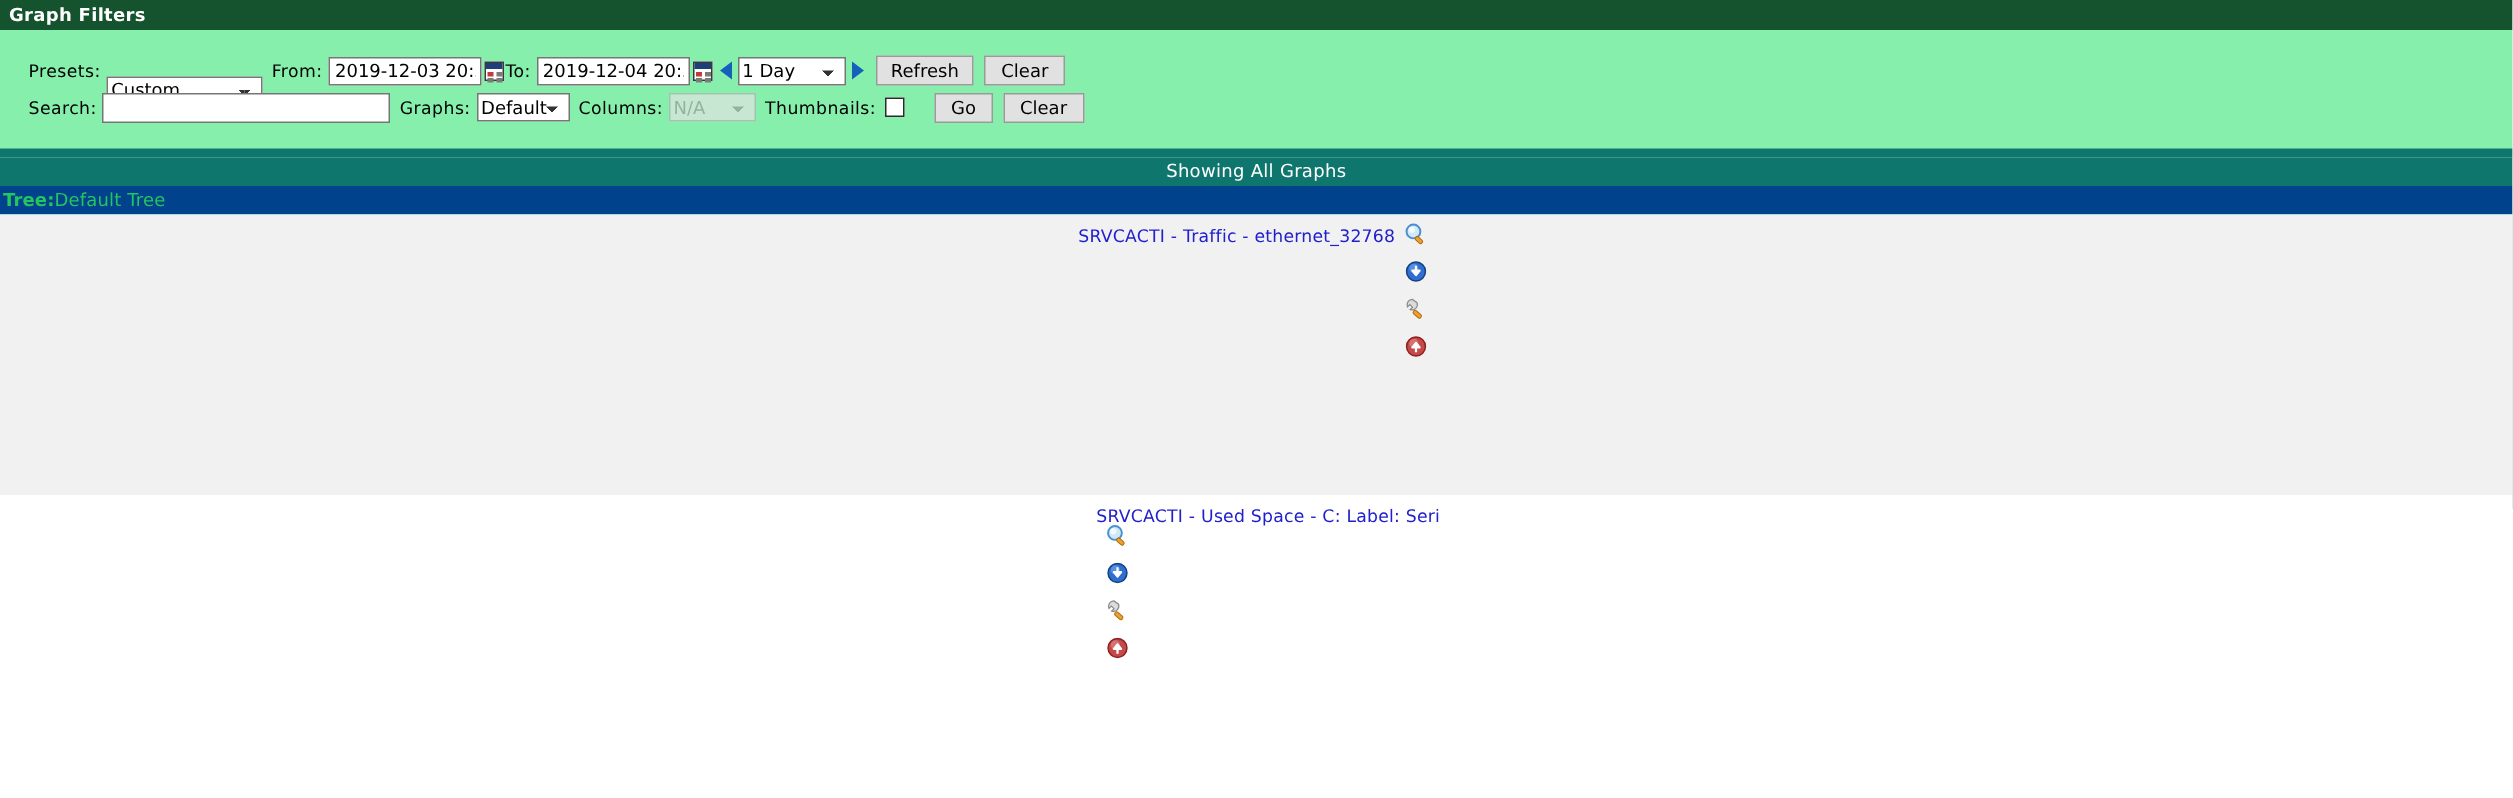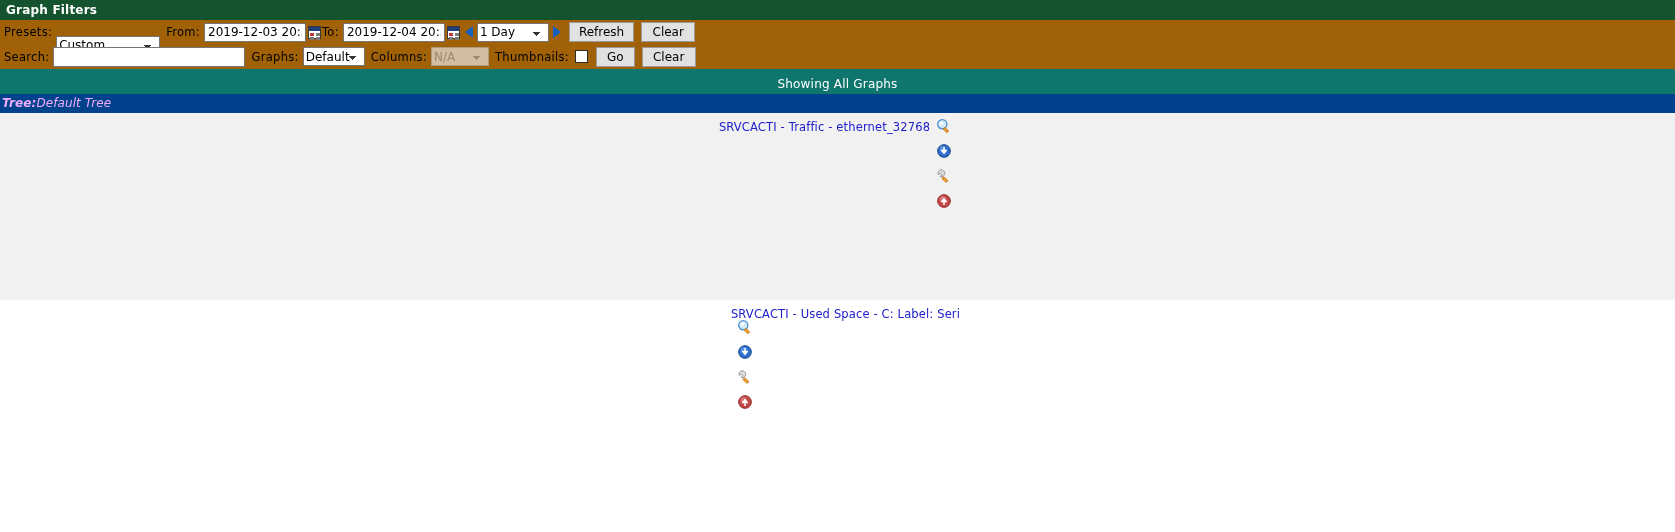--- a/index.html
+++ b/index.html
@@ -24,23 +24,23 @@
     font-weight: bold;
     font-size: 12px;
     height: 20px;
     line-height: 20px;
     padding: 0 0 0 6px;
     letter-spacing: .2px;
   }
 
   
   .filters-body {
-    background: #a16207;
+    background: #86efac;
     border-bottom: 6px solid #0f766e;
-    padding: 0;
+    padding: 15px;
   }
   .filter-row {
     display: flex;
     align-items: center;
     height: 24px;
     padding-left: 4px;
     white-space: nowrap;
   }
   .filter-row.row2 { height: 25px; }
 
@@ -171,27 +171,26 @@
     font-size: 12px;
     height: 19px;
     line-height: 19px;
     text-align: center;
     letter-spacing: .2px;
   }
 
   
   .tree-header {
     background: #00438C;
-    color: #f0abfc;
+    color: #22c55e;
     font-size: 12px;
     height: 19px;
     line-height: 19px;
     padding-left: 2px;
     letter-spacing: .1px;
-    font-style: italic;
   }
   .tree-header b { font-weight: bold; }
 
   
   .graph-area { background: #5eead4; }
   .graph-row {
     position: relative;
     display: flex;
     justify-content: center;
     width: 100%;
@@ -273,21 +272,21 @@
     </select>
 
     <span class="flabel gap">Columns:</span>
     <select class="ctl columns" disabled="">
       <option>N/A</option>
     </select>
 
     <span class="flabel gap">Thumbnails:</span>
     <input class="cb" type="checkbox" style="">
 
-    <button class="btn small" style="margin-left:8px;">Go</button>
+    <button class="btn small" style="margin-left:20px;">Go</button>
     <button class="btn" style="margin-left:7px;">Clear</button>
   </div>
 
 </div>
 
 <div class="showing-banner">
   <span>Showing All Graphs</span>
 </div>
 
 <div class="tree-header">

